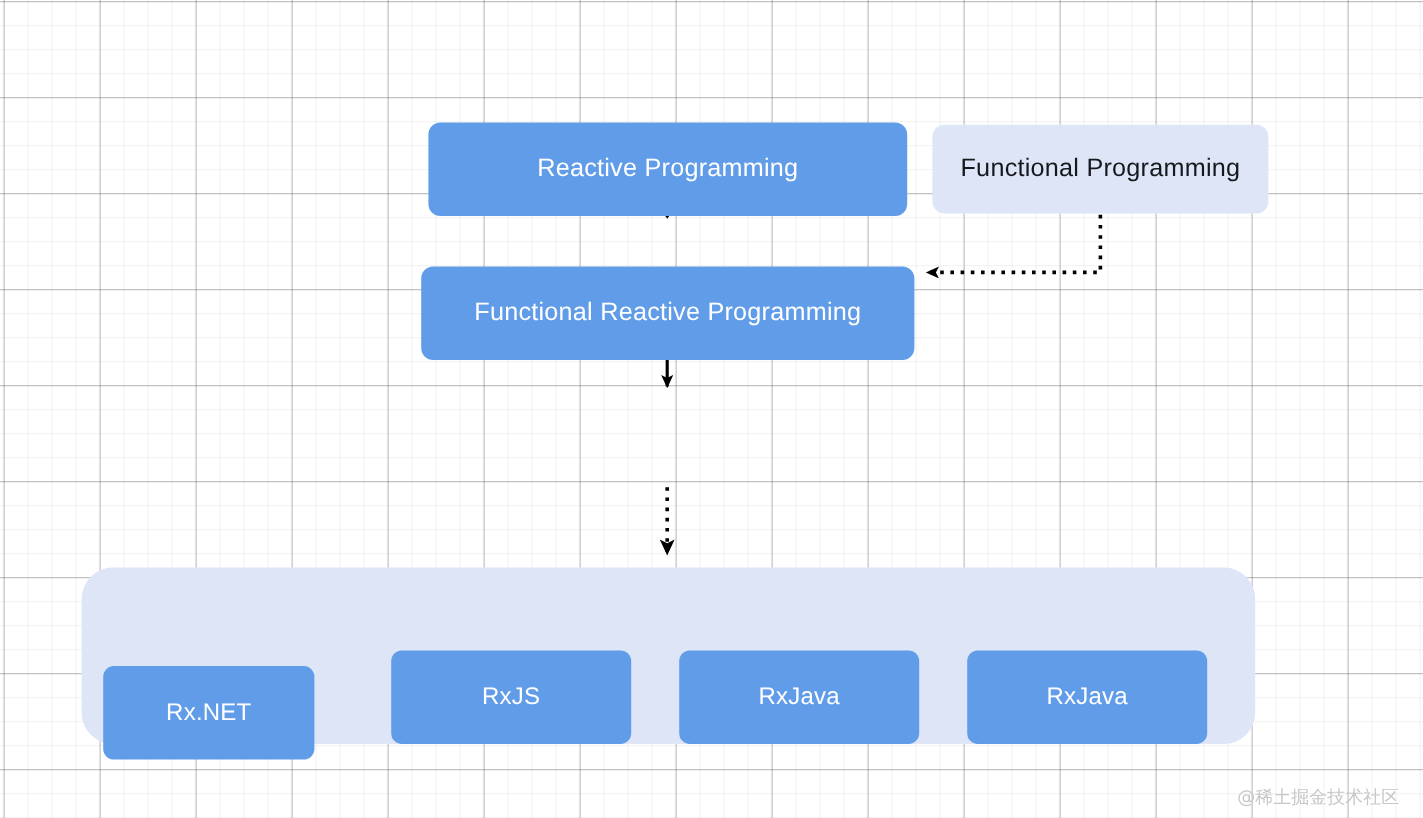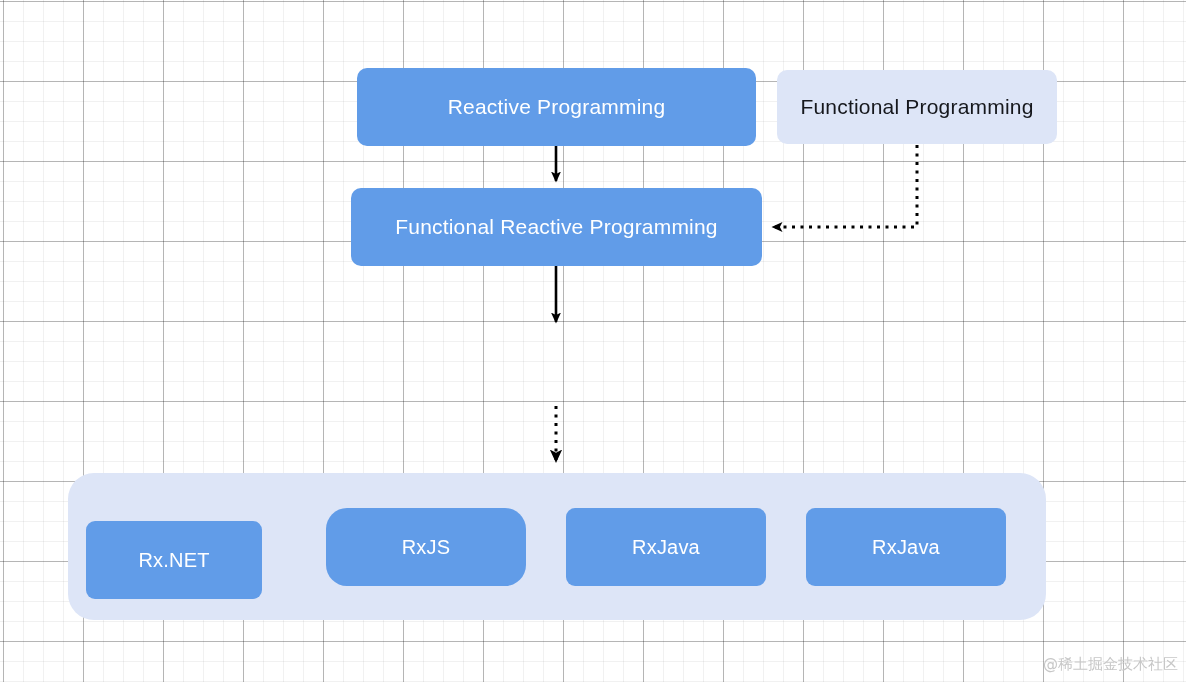--- a/index.html
+++ b/index.html
@@ -27,20 +27,21 @@
   .node {
     position: absolute;
     box-sizing: border-box;
     display: flex;
     align-items: center;
     justify-content: center;
     text-align: center;
     border-radius: 10px;
     line-height: 1.1;
     letter-spacing: 0.2px;
+    margin-top: 34px;
   }
   .node.primary {
     background: #619ce8;
     color: #ffffff;
     font-size: 21px;
     font-weight: 400;
   }
   .node.soft {
     background: #dde5f7;
     color: #16181d;
@@ -71,21 +72,21 @@
     position: absolute;
     left: 0; top: 0;
     width: 1186px;
     height: 682px;
     pointer-events: none;
   }
 
   
   #watermark {
     position: absolute;
-    right: 8px;
+    right: 20px;
     bottom: 8px;
     font-size: 15px;
     color: #c7c7c7;
     font-family: "DejaVu Sans", sans-serif;
     white-space: nowrap;
     margin-top: 20px;
   }
 </style>
 </head>
 <body>
@@ -129,21 +130,21 @@
 
   <div class="node primary" style="left:351px; top:188px; width:411px; height:78px;">
     <span>Functional Reactive Programming</span>
   </div>
 
 
   <div id="impl-group">
     <div class="node leaf" style="left:18px; top:48px; width:176px; height:78px;">
       <span>Rx.NET</span>
     </div>
-    <div class="node leaf" style="left:258px; top:35px; width:200px; height:78px;border-radius:21px;">
+    <div class="node leaf" style="left:258px; top:35px; width:200px; height:78px;">
       <span>RxJS</span>
     </div>
     <div class="node leaf" style="left:498px; top:35px; width:200px; height:78px;align-items:center;">
       <span>RxJava</span>
     </div>
     <div class="node leaf" style="left:738px; top:35px; width:200px; height:78px;">
       <span>RxJava</span>
     </div>
   </div>
 

